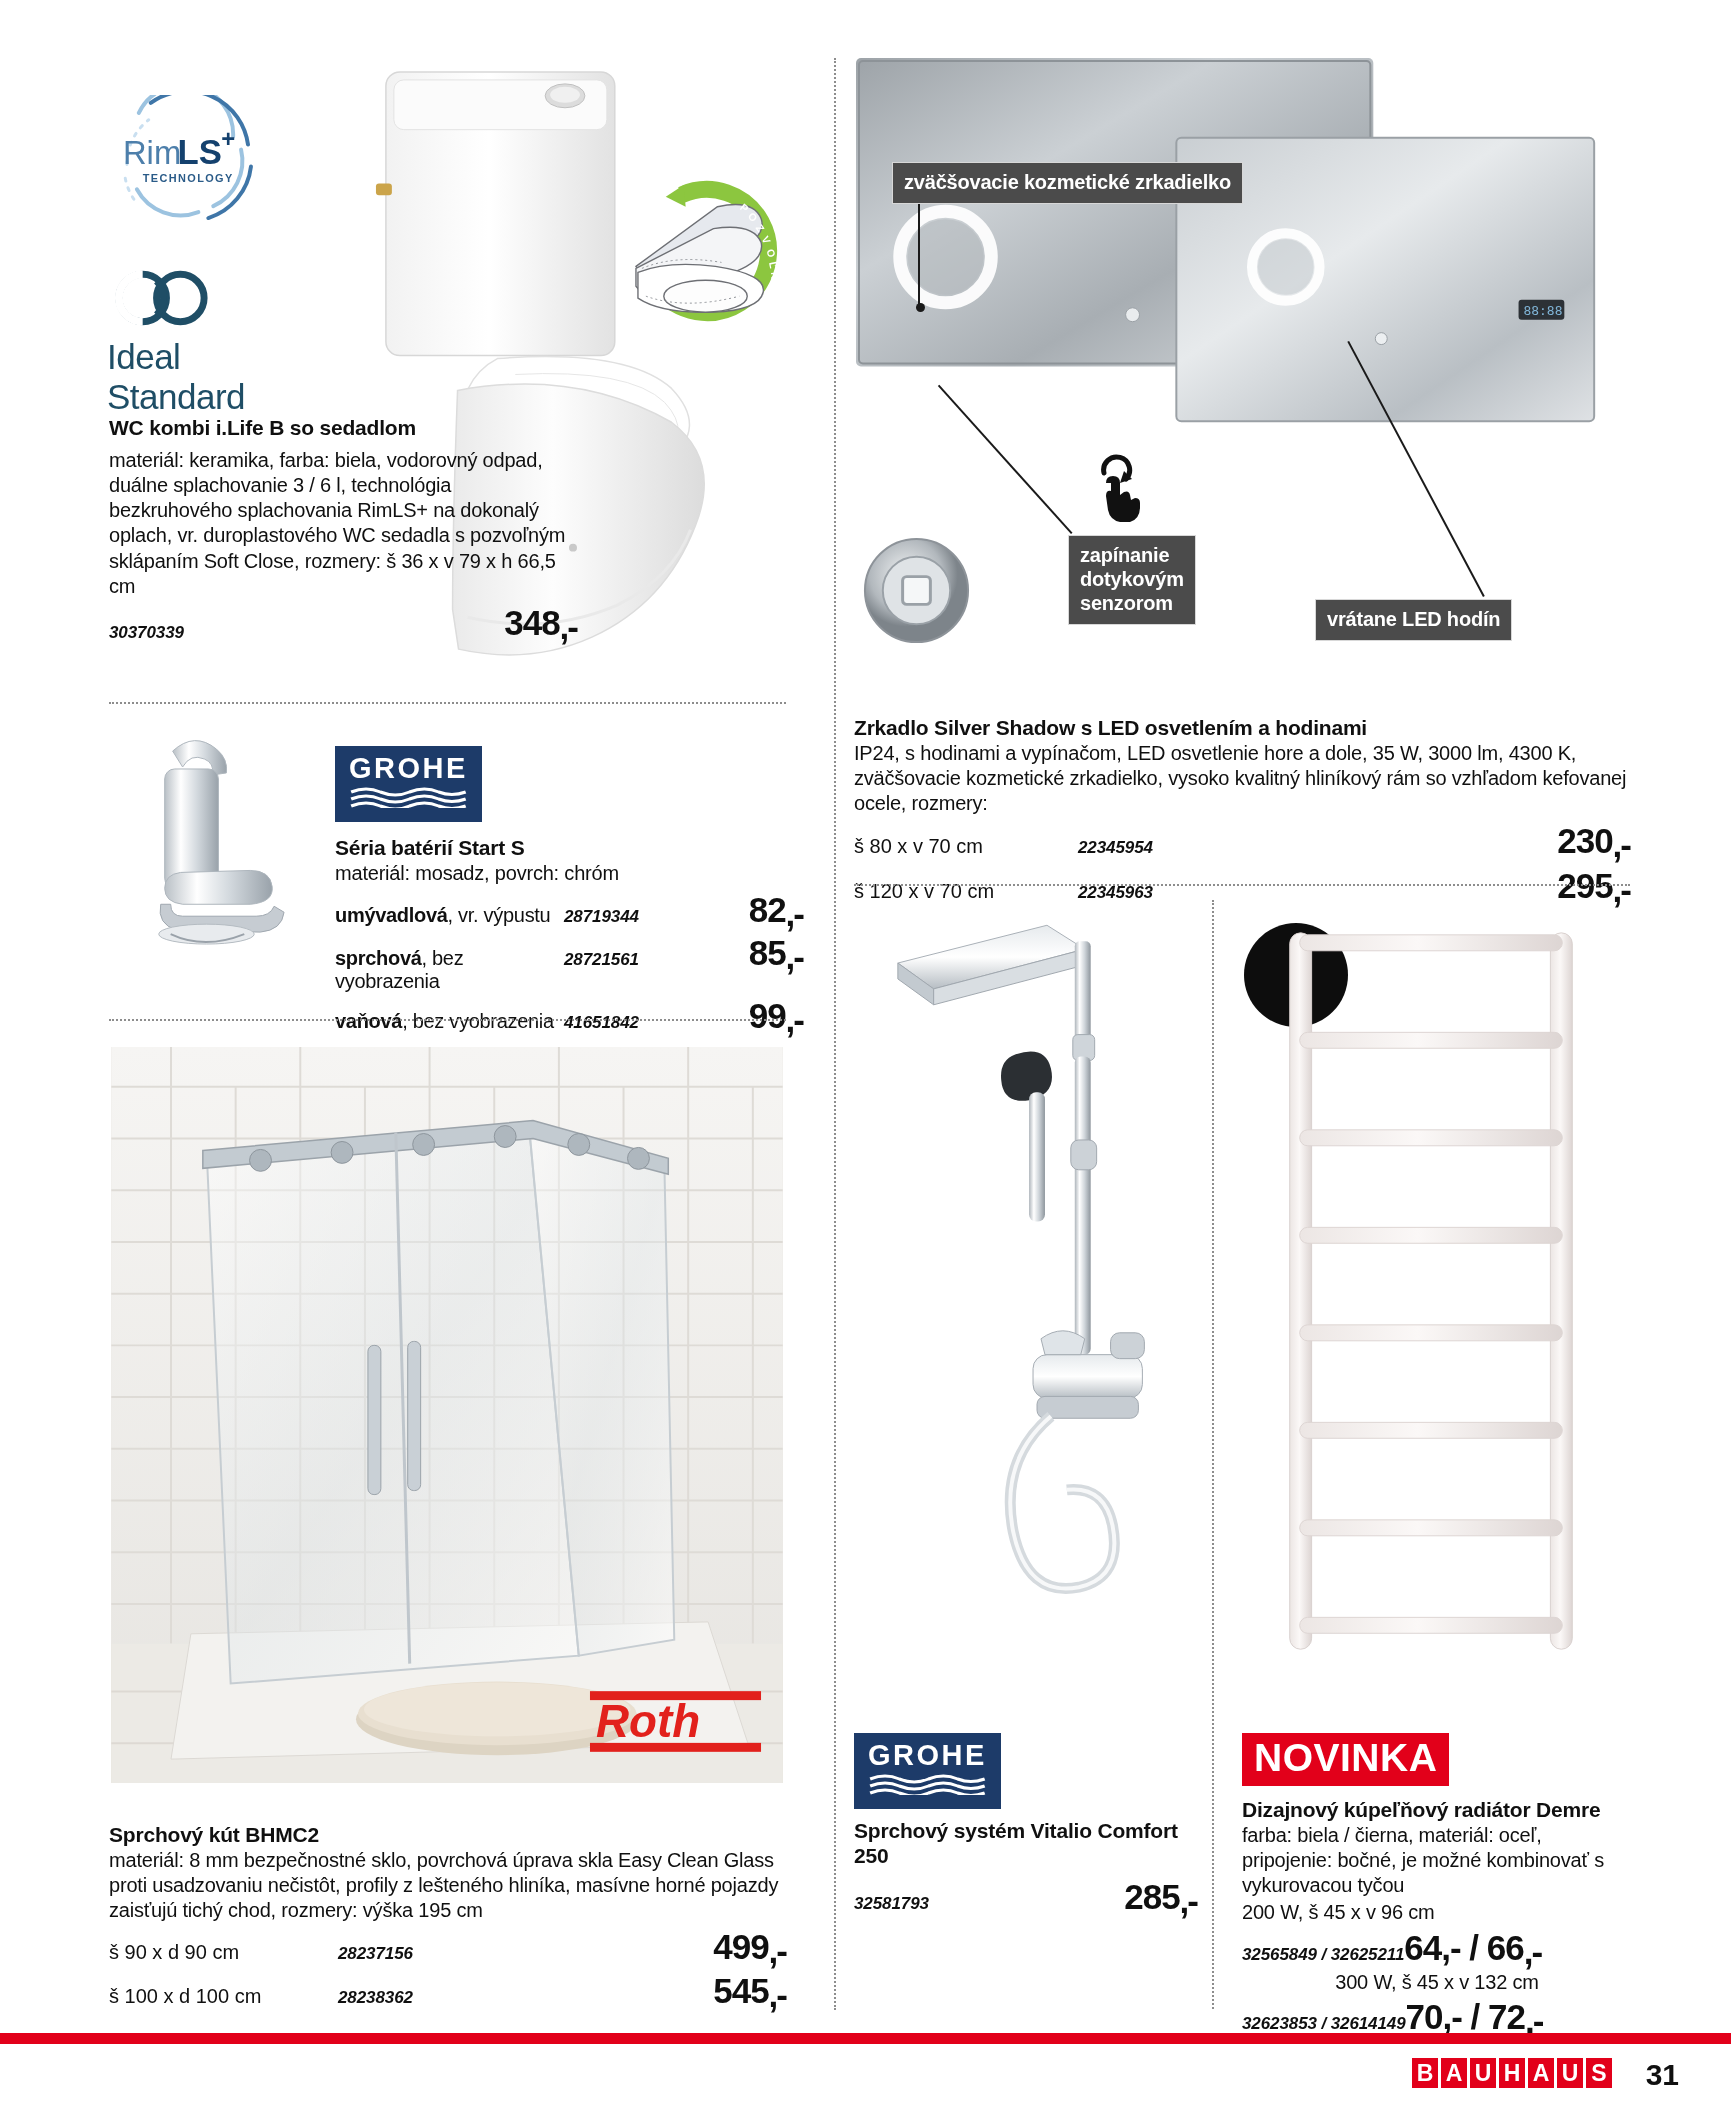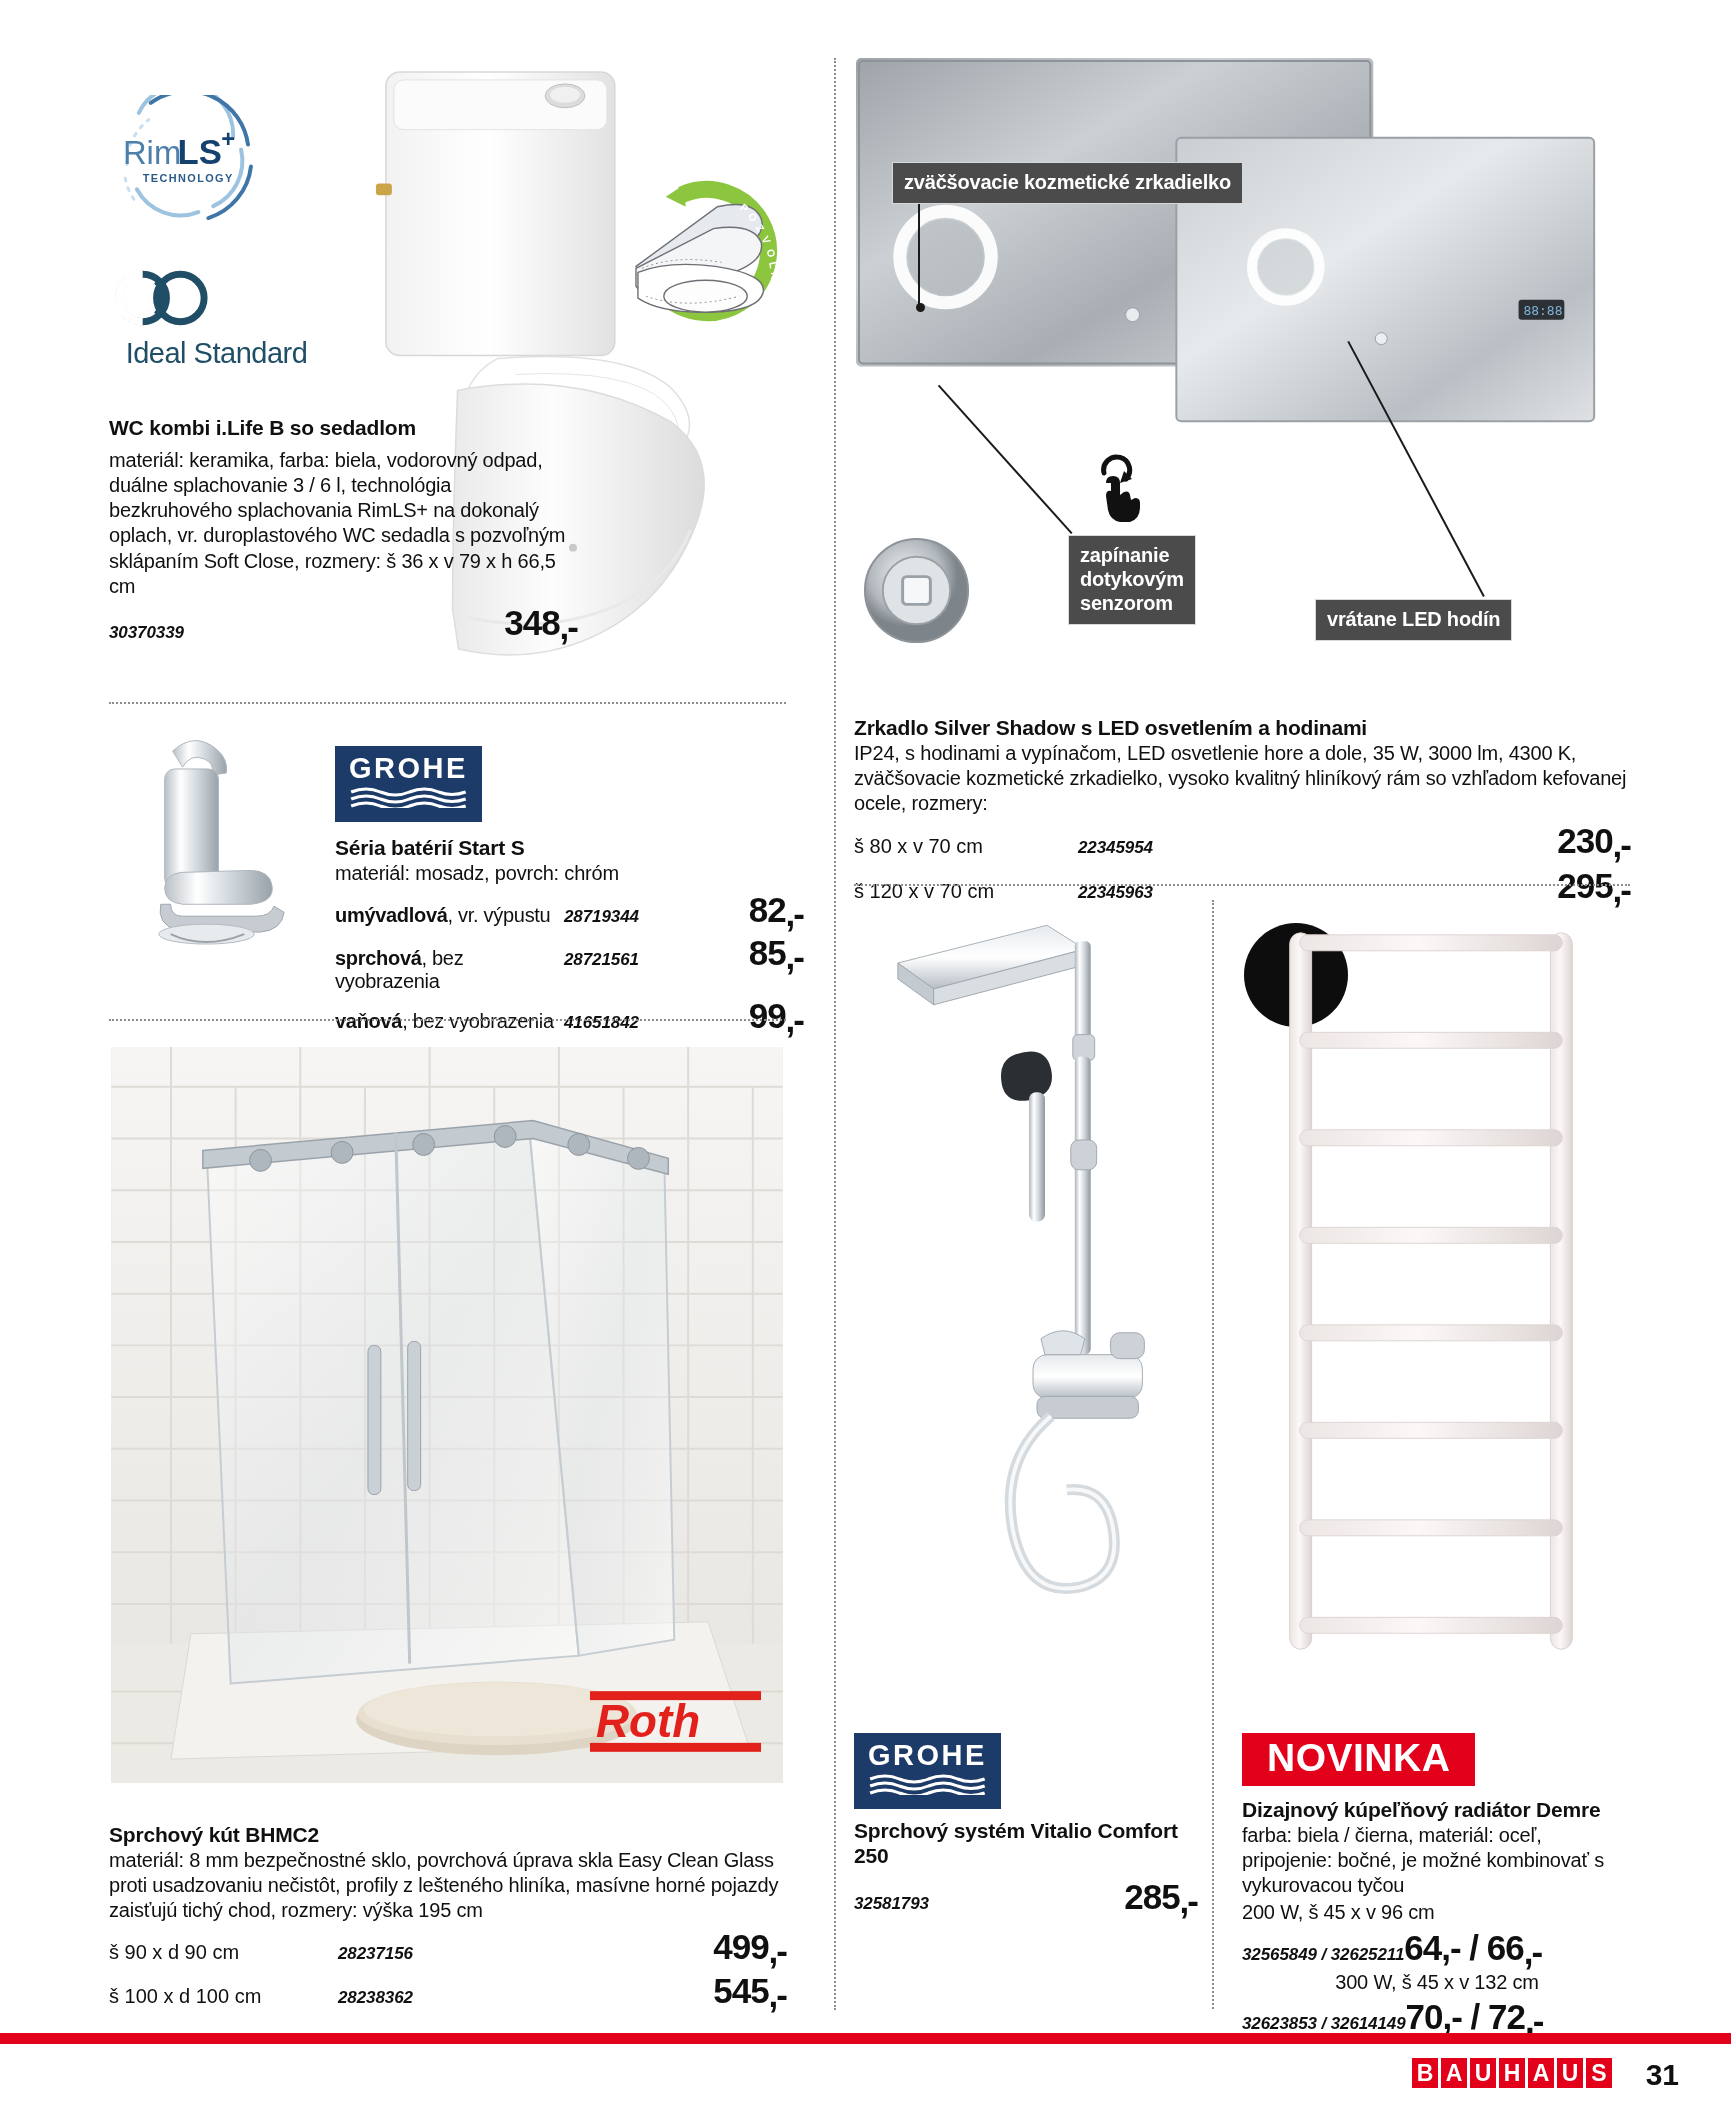--- a/index.html
+++ b/index.html
@@ -24,21 +24,21 @@
   
   #left{position:absolute;left:0;top:0;width:836px;height:2030px;}
 
   
   .rimls{position:absolute;left:109px;top:95px;width:149px;height:129px;}
   .rimls svg{width:100%;height:100%;}
 
   
   .islogo{position:absolute;left:107px;top:267px;width:219px;height:109px;}
   .islogo .rings{width:109px;height:62px;}
-  .islogo .name{font-size:29px;color:#1f4e66;font-weight:400;letter-spacing:-0.5px;margin-top:4px;text-align:center;}
+  .islogo .name{font-size:35px;color:#1f4e66;font-weight:400;letter-spacing:-0.5px;margin-top:4px;}
 
   
   .toilet{position:absolute;left:348px;top:60px;width:448px;height:617px;}
 
   
   .softclose{position:absolute;left:622px;top:169px;width:174px;height:159px;}
 
   
   #wcblock{position:absolute;left:109px;top:416px;width:468px;}
   #wcblock .ttl{margin-bottom:7px;}
@@ -100,21 +100,21 @@
   #shower-sys-img{position:absolute;left:876px;top:905px;width:328px;height:786px;}
   #radiator-img{position:absolute;left:1234px;top:905px;width:398px;height:786px;}
   .blackdot{position:absolute;left:1244px;top:923px;width:104px;height:104px;border-radius:50%;background:#0d0d0d;}
 
   .vsep-mid{left:1212px;top:900px;height:1109px;}
 
   #sysblock{position:absolute;left:854px;top:1733px;width:343px;}
   #radblock{position:absolute;left:1242px;top:1733px;width:390px;}
   .novinka{
     background:#e2001a;color:#fff;font-weight:bold;font-size:39px;
-    letter-spacing:0.5px;display:inline-block;padding:5px 25px 9px;
+    letter-spacing:0.5px;display:inline-block;padding:5px 12px 9px;
     line-height:1;
   }
   .rline{display:flex;align-items:baseline;margin-top:2px;}
   .rline .an{flex:1;}
   .rline .pr{text-align:center;}
 
   
   .footbar{position:absolute;left:0;top:2033px;width:1731px;height:11px;background:#e2001a;}
   .bauhaus{position:absolute;right:119px;top:2058px;display:flex;gap:3px;}
   .bauhaus .bx{

